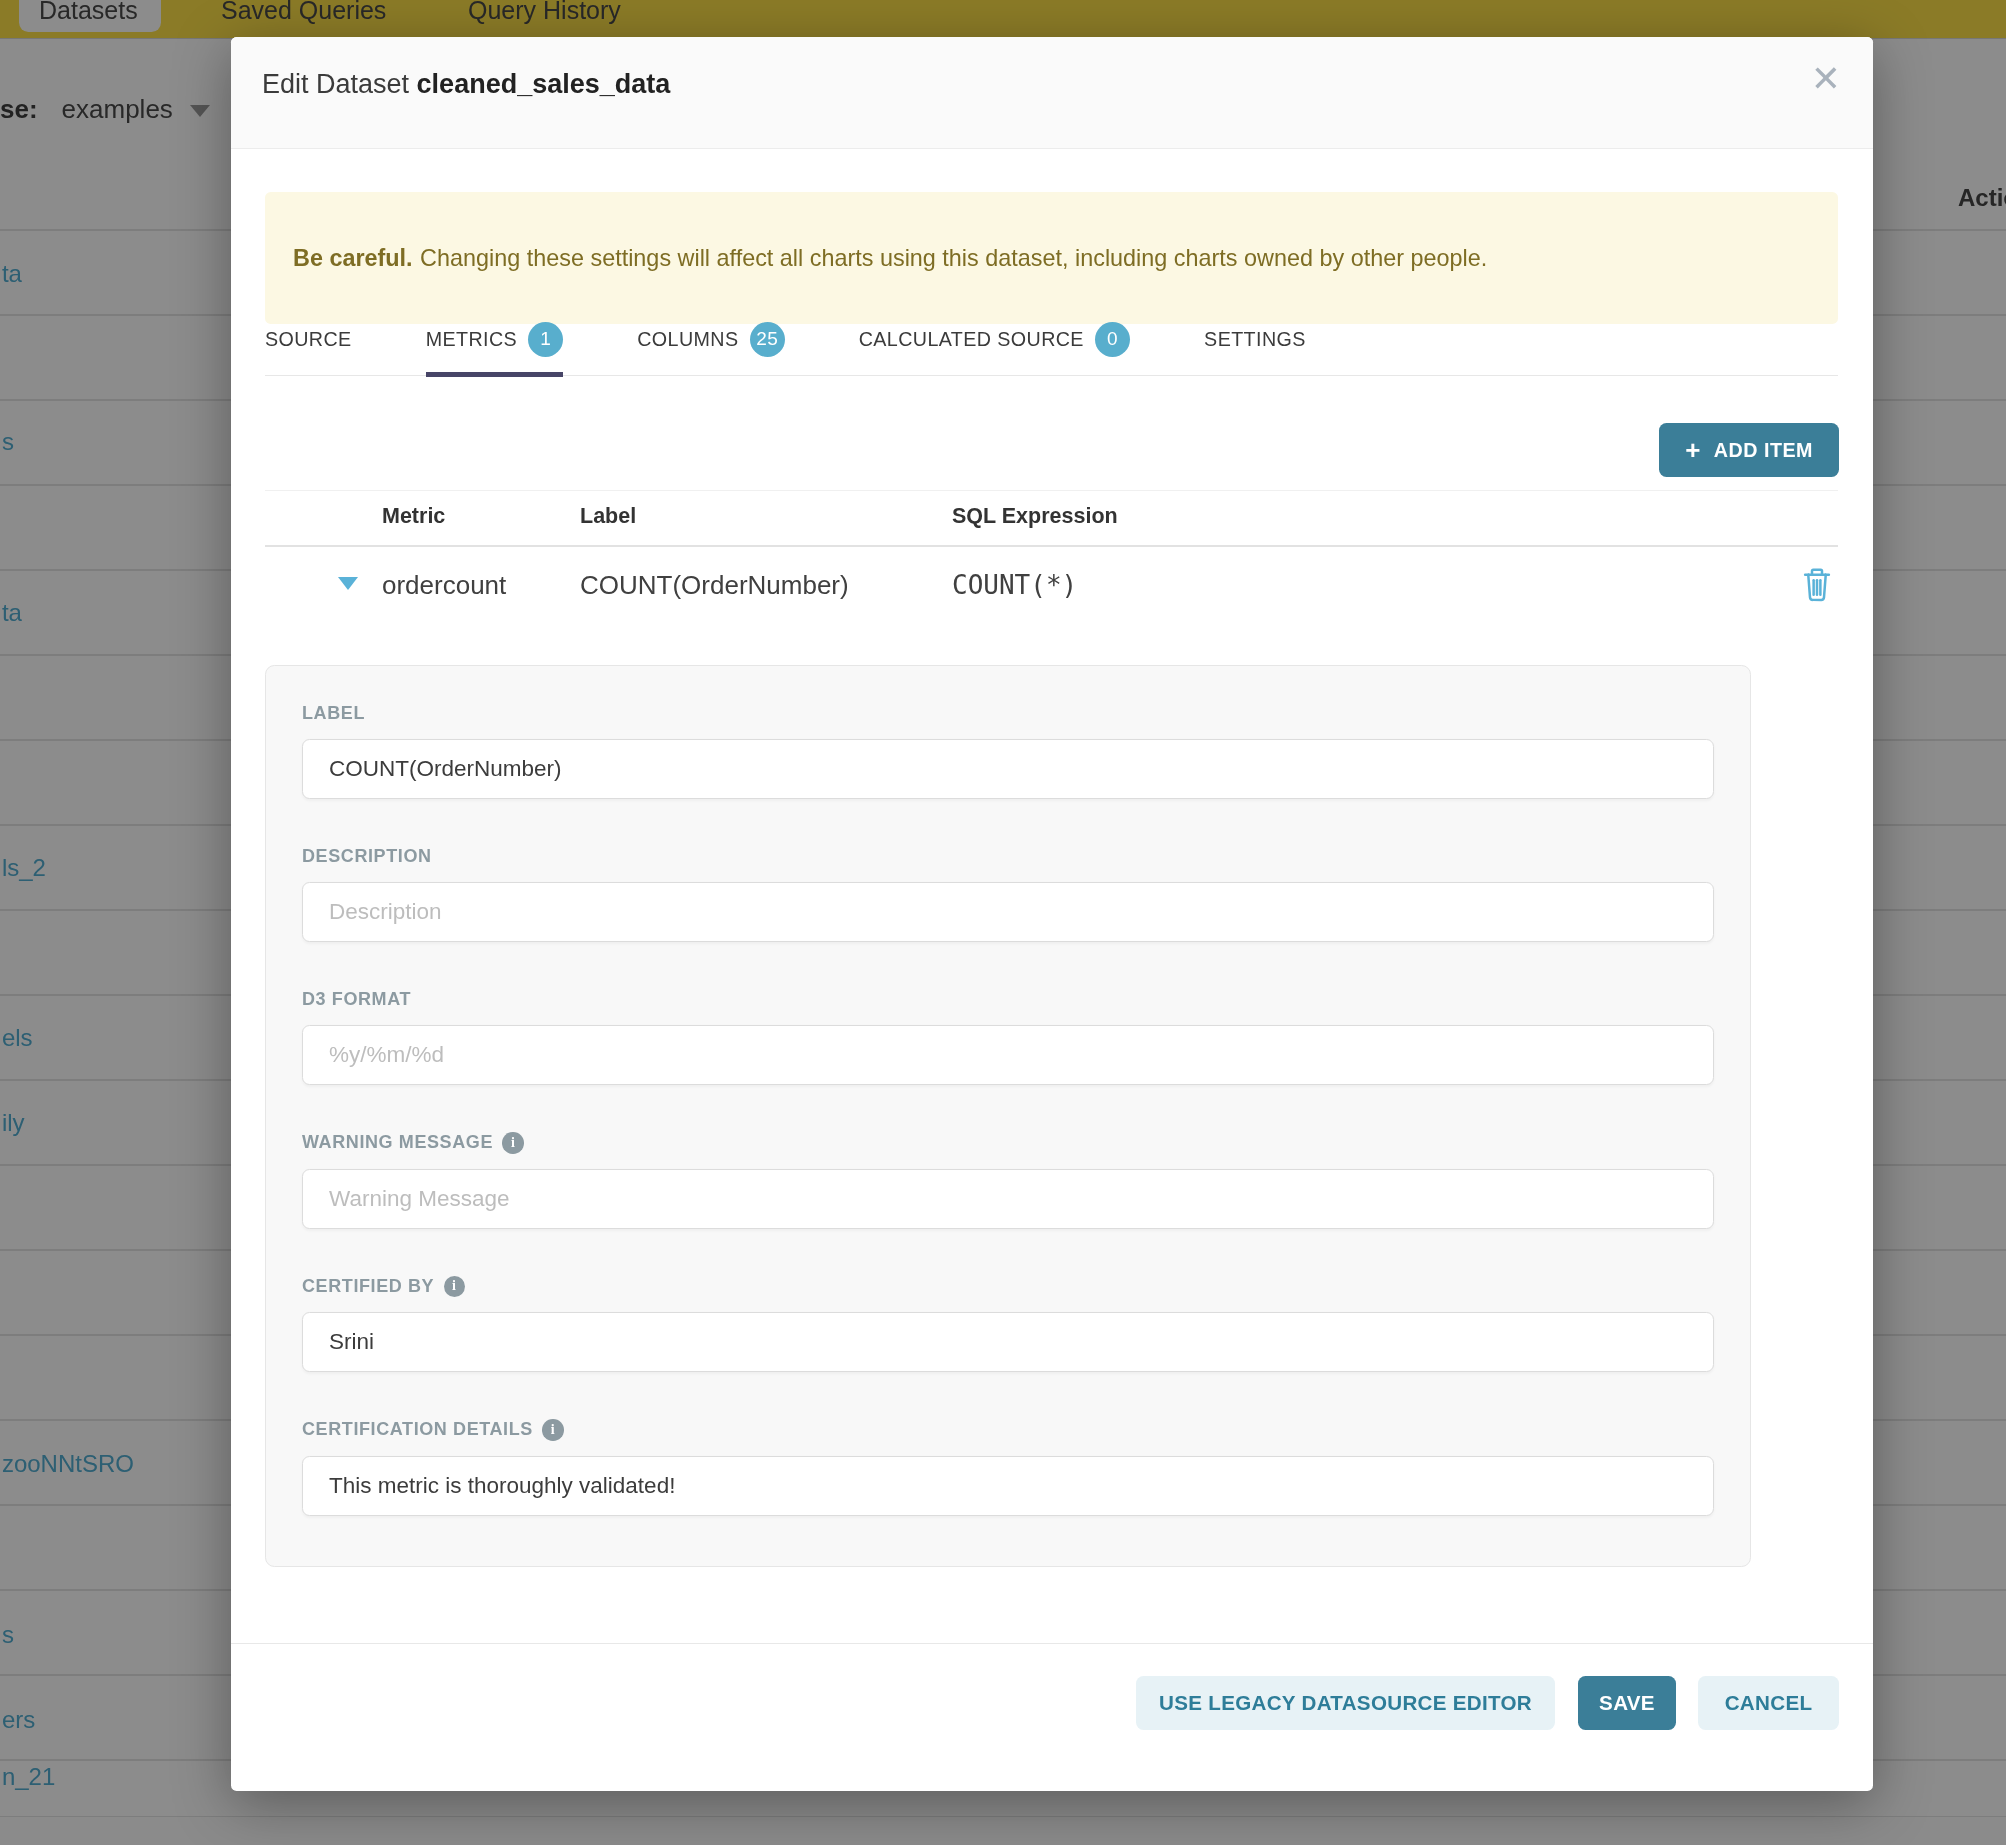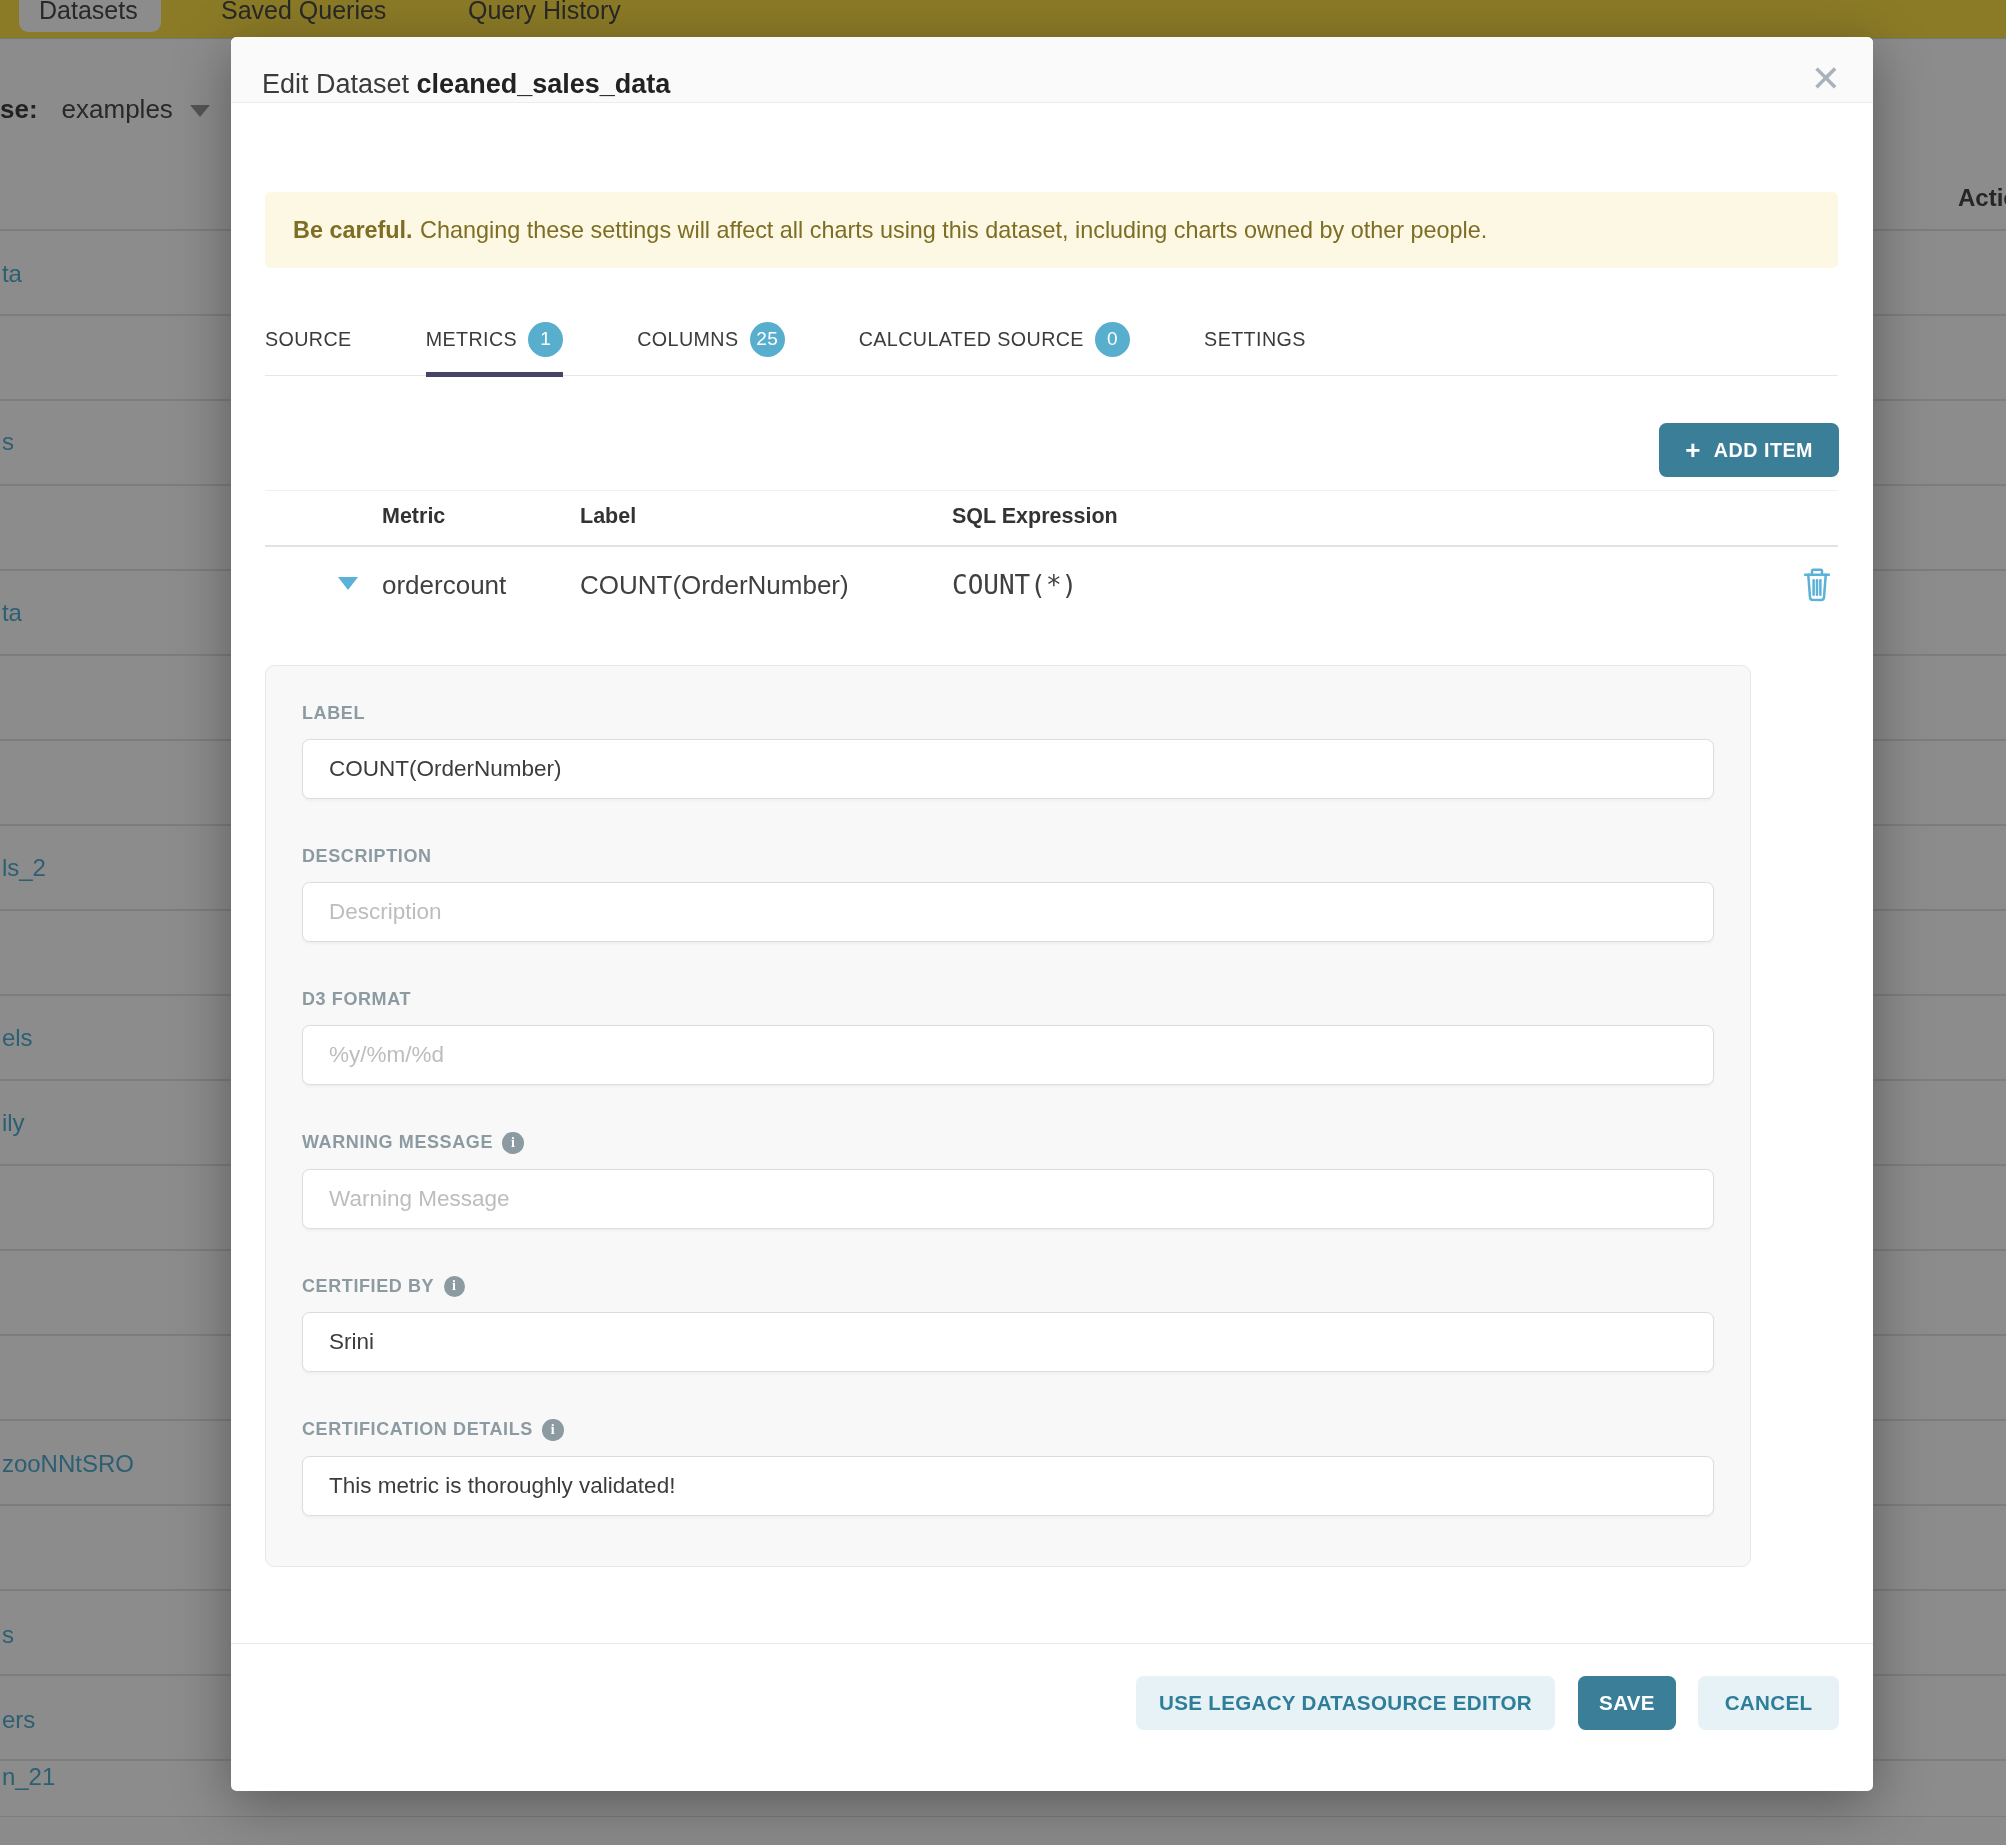--- a/index.html
+++ b/index.html
@@ -51,34 +51,34 @@
   
   .overlay { position:absolute; inset:0; background:rgba(0,0,0,0.45); z-index:5; }
 
   
   .modal {
     position:absolute; left:231px; top:37px; width:1642px; height:1754px;
     background:#ffffff; border-radius:5.6px; z-index:10;
     box-shadow:0 13px 56px rgba(0,0,0,0.35);
   }
   .modal-header {
-    position:absolute; top:0; left:0; right:0; height:66px;
+    position:absolute; top:0; left:0; right:0; height:112px;
     background:#fafafa; border-bottom:1.9px solid #ececec;
     border-radius:5.6px 5.6px 0 0;
   }
   .modal-title { position:absolute; left:31px; top:0; line-height:94px; font-size:27px; color:#3b3b3b; white-space:nowrap; }
   .modal-title b { font-weight:bold; color:#222; }
   .modal-close {
     position:absolute; right:32px; top:24px; font-size:36px; color:#a9b2bc;
     background:none; border:none; cursor:pointer; line-height:1;
     font-family:"Liberation Sans", sans-serif;
   }
 
   .banner {
-    position:absolute; left:34px; right:35px; top:155px; height:76px;
+    position:absolute; left:34px; right:35px; top:155px; height:132px;
     background:#fcf8e3; border-radius:5.6px; display:flex; align-items:center;
     padding-left:28px; font-size:23.4px; color:#7e6d24;
   }
   .banner b { font-weight:bold; margin-right:7.5px; }
 
   .tabs {
     position:absolute; left:34px; right:35px; top:272px; height:67px;
     border-bottom:1.9px solid #e7e7e7; display:flex; gap:74px;
   }
   .tab {

